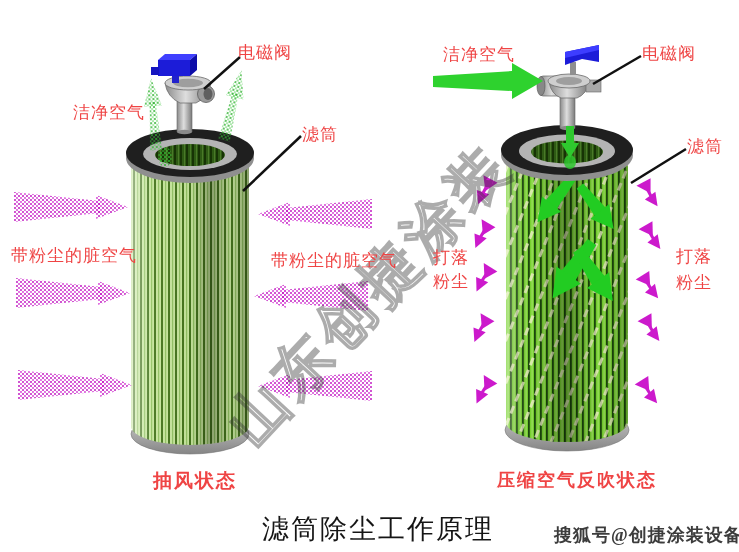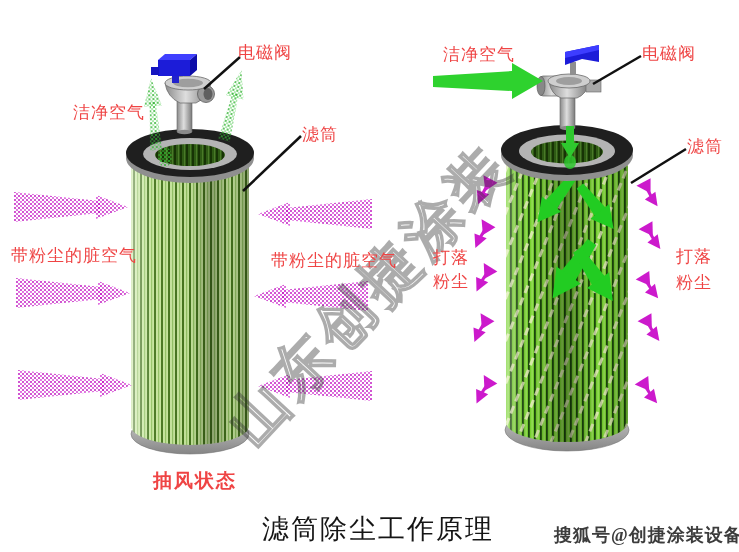--- a/index.html
+++ b/index.html
@@ -220,16 +220,17 @@
   <div class="lbl" style="left:271px;top:252px;">带粉尘的脏空气</div>
   <div class="lbl caption" style="left:153px;top:471px;">抽风状态</div>
 
   <div class="lbl" style="left:443px;top:46px;">洁净空气</div>
   <div class="lbl" style="left:642px;top:45px;">电磁阀</div>
   <div class="lbl" style="left:687px;top:138px;">滤筒</div>
   <div class="lbl" style="left:433px;top:249px;">打落</div>
   <div class="lbl" style="left:433px;top:273px;">粉尘</div>
   <div class="lbl" style="left:676px;top:248px;">打落</div>
   <div class="lbl" style="left:676px;top:274px;">粉尘</div>
+  <div class="lbl caption" style="left:497px;top:471px;font-size:18px;">压缩空气反吹状态</div>
 
   <div class="title">滤筒除尘工作原理</div>
   <div class="wm-br">搜狐号@创捷涂装设备</div>
 </div>
 
 </body></html>

